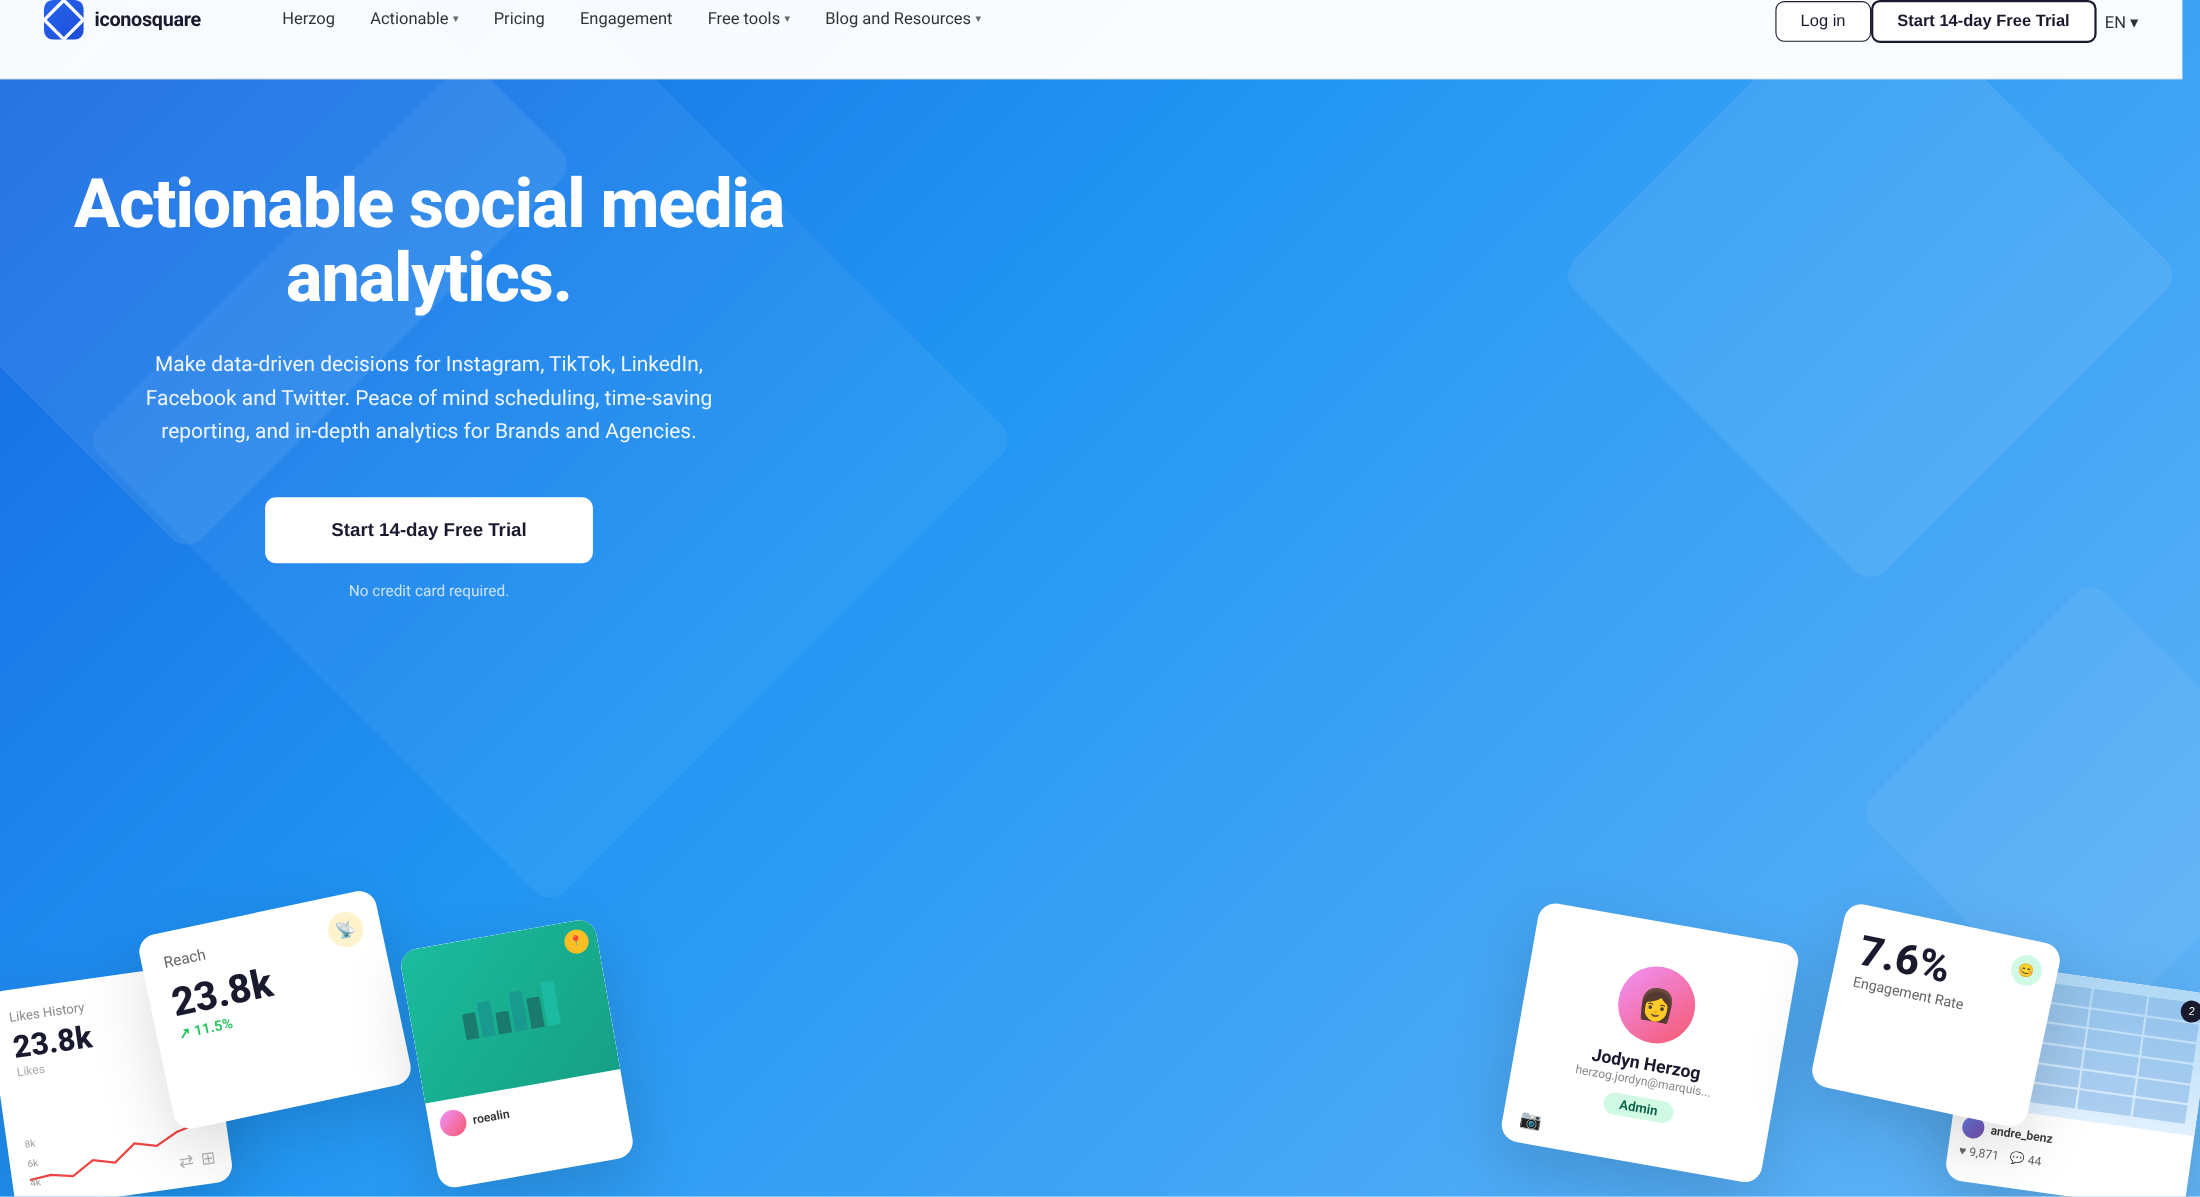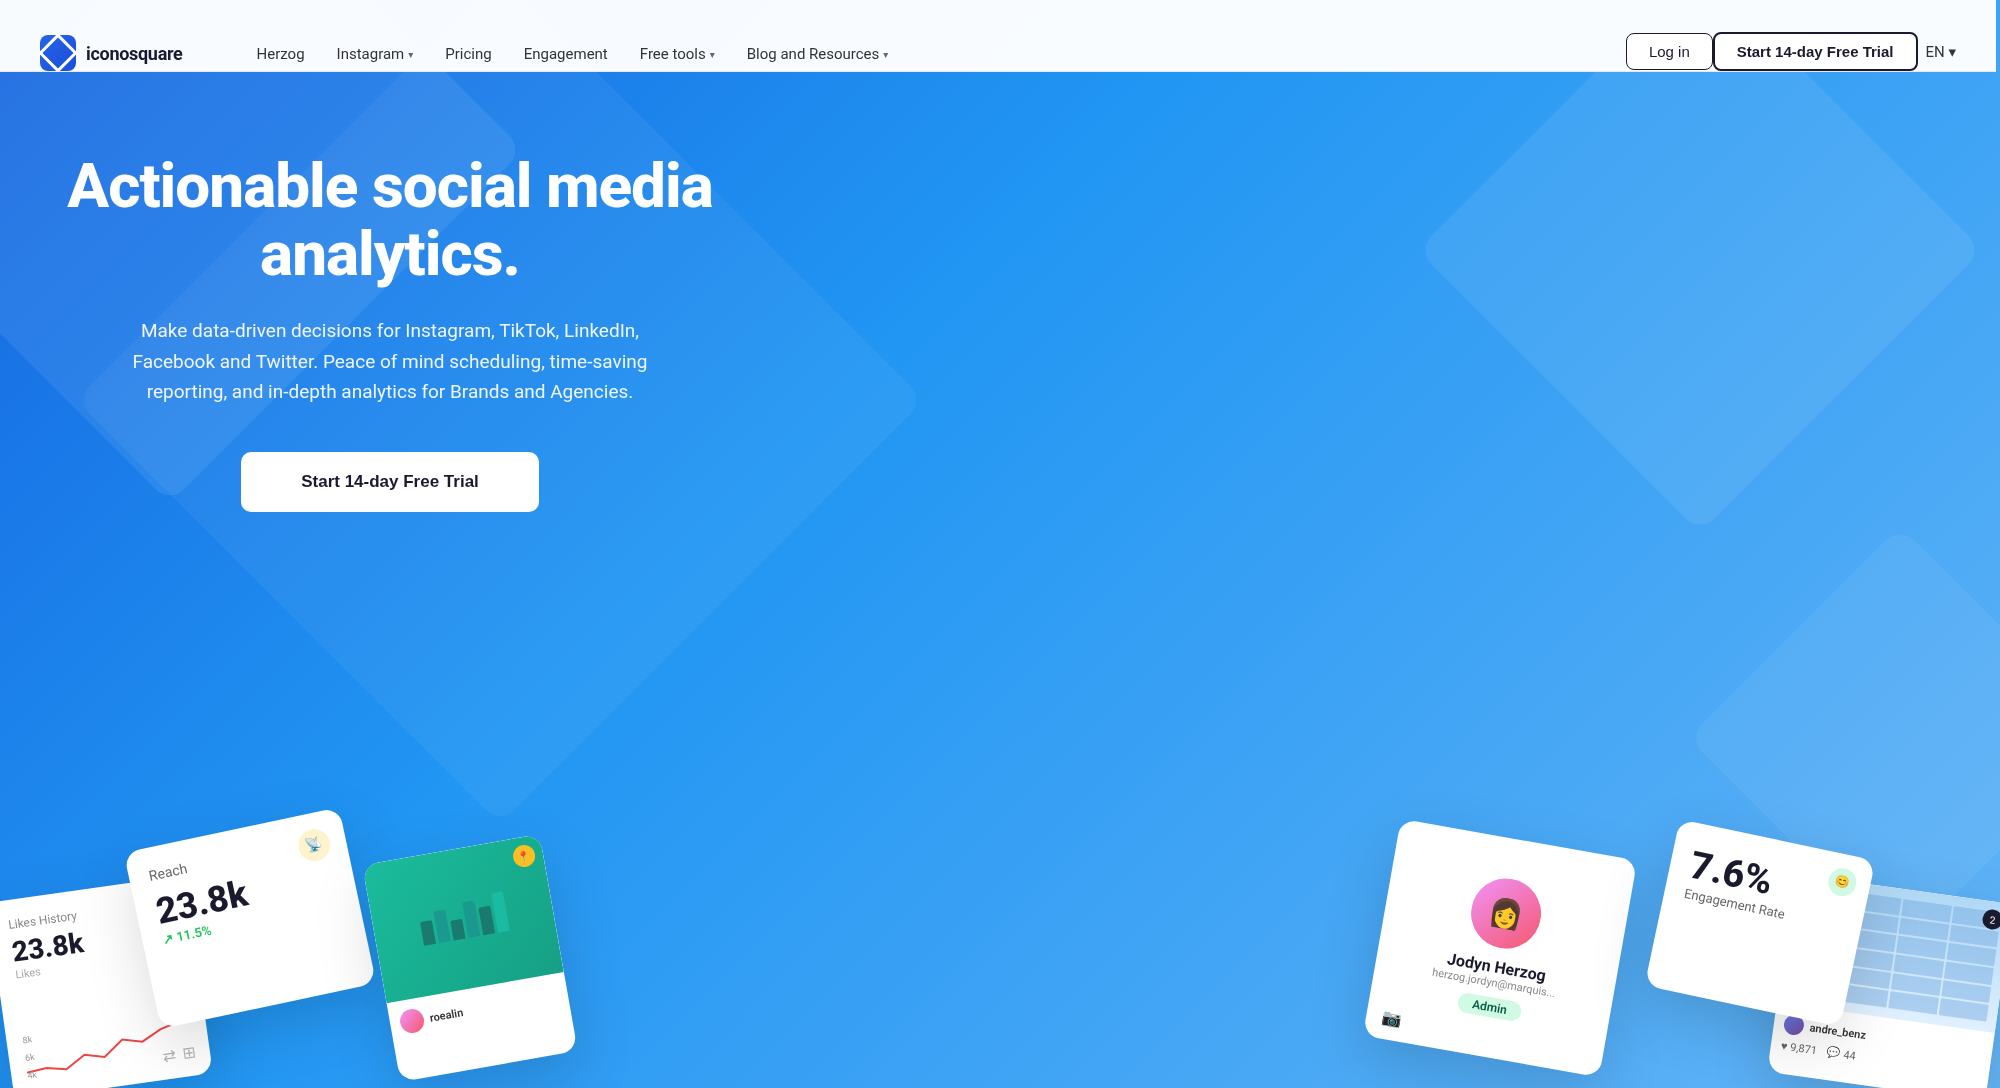--- a/index.html
+++ b/index.html
@@ -1,24 +1,24 @@
 <!DOCTYPE html>
 <html><head>
   <meta charset="utf-8">
   <style>
     * { margin: 0; padding: 0; box-sizing: border-box; }
     body { font-family: -apple-system, BlinkMacSystemFont, 'Segoe UI', Roboto, sans-serif; overflow-x: hidden; }
 
     
     nav {
-      position: fixed; top: 0; left: 0; right: 4px; z-index: 100;
+      position: fixed; top: 0; left: 0; right: 16px; z-index: 100;
       background: rgba(255,255,255,0.97);
       border-bottom: 1px solid #e8e8e8;
       height: 72px;
-      display: flex; align-items: flex-end;
+      display: flex; align-items: flex-start;
       padding: 0 40px;
     }
     .nav-logo { display: flex; align-items: center; gap: 10px; margin-right: 60px; }
     .nav-logo-icon {
       width: 36px; height: 36px;
       background: linear-gradient(135deg, #2563eb, #1d4ed8);
       border-radius: 8px;
       display: flex; align-items: center; justify-content: center;
       position: relative;
     }
@@ -252,21 +252,21 @@
       
     </div>
     <span class="nav-logo-text">iconosquare</span>
   </div>
 
   <div class="nav-links">
     <a class="nav-link">
       <span>Herzog</span>
     </a>
     <a class="nav-link">
-      <span>Instagram</span>
+      <span>Actionable</span>
       <span class="chevron">▾</span>
     </a>
     <a class="nav-link">
       <span>Pricing</span>
     </a>
     <a class="nav-link">
       <span>Engagement</span>
     </a>
     <a class="nav-link">
       <span>Free tools</span>
@@ -293,20 +293,21 @@
     <div class="shape shape-1"></div>
     <div class="shape shape-2"></div>
     <div class="shape shape-3"></div>
     <div class="shape shape-4"></div>
   </div>
 
   <div class="hero-content">
     <h1 class="hero-title">Actionable social media analytics.</h1>
     <p class="hero-subtitle">Make data-driven decisions for Instagram, TikTok, LinkedIn, Facebook and Twitter. Peace of mind scheduling, time-saving reporting, and in-depth analytics for Brands and Agencies.</p>
     <button class="hero-cta">Start 14-day Free Trial</button>
+    <p class="hero-no-cc">No credit card required.</p>
   </div>
 
   <div class="cards-row">
 
     <div class="card card-likes">
       <div class="likes-title">Likes History</div>
       <div class="likes-number">23.8k</div>
       <div class="likes-sub">Likes</div>
 
       <div class="mini-chart">

